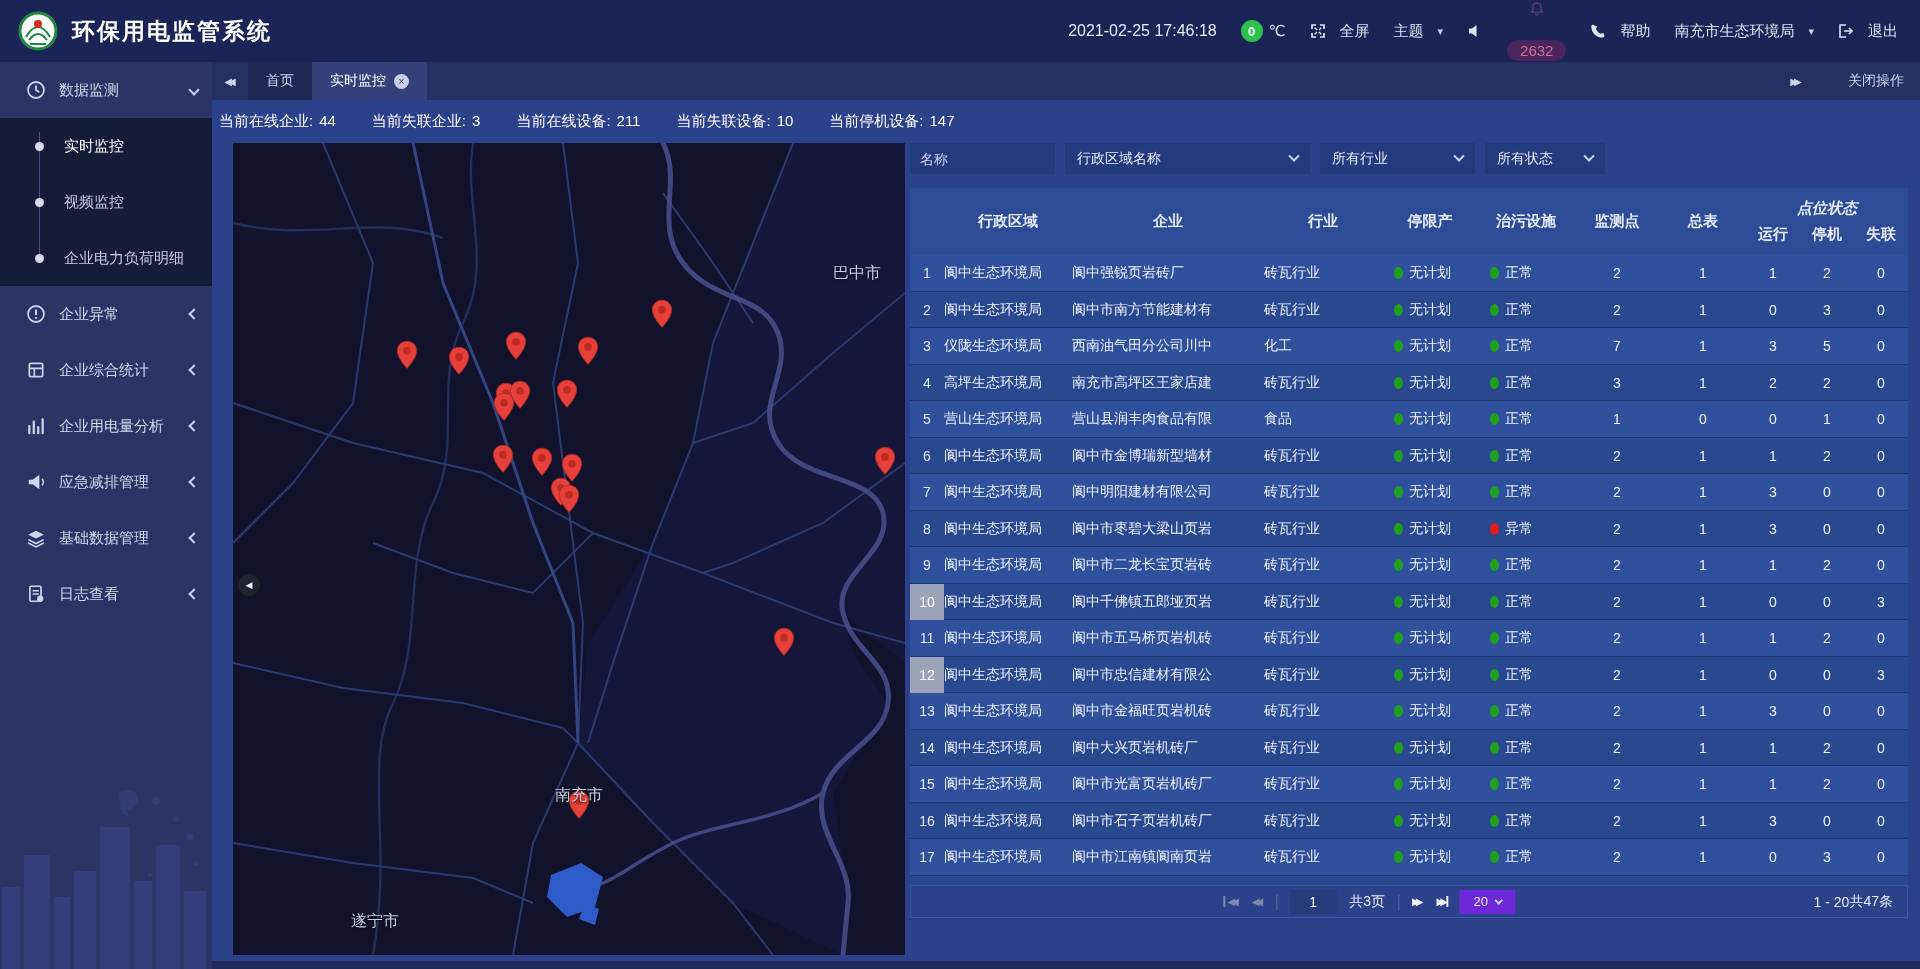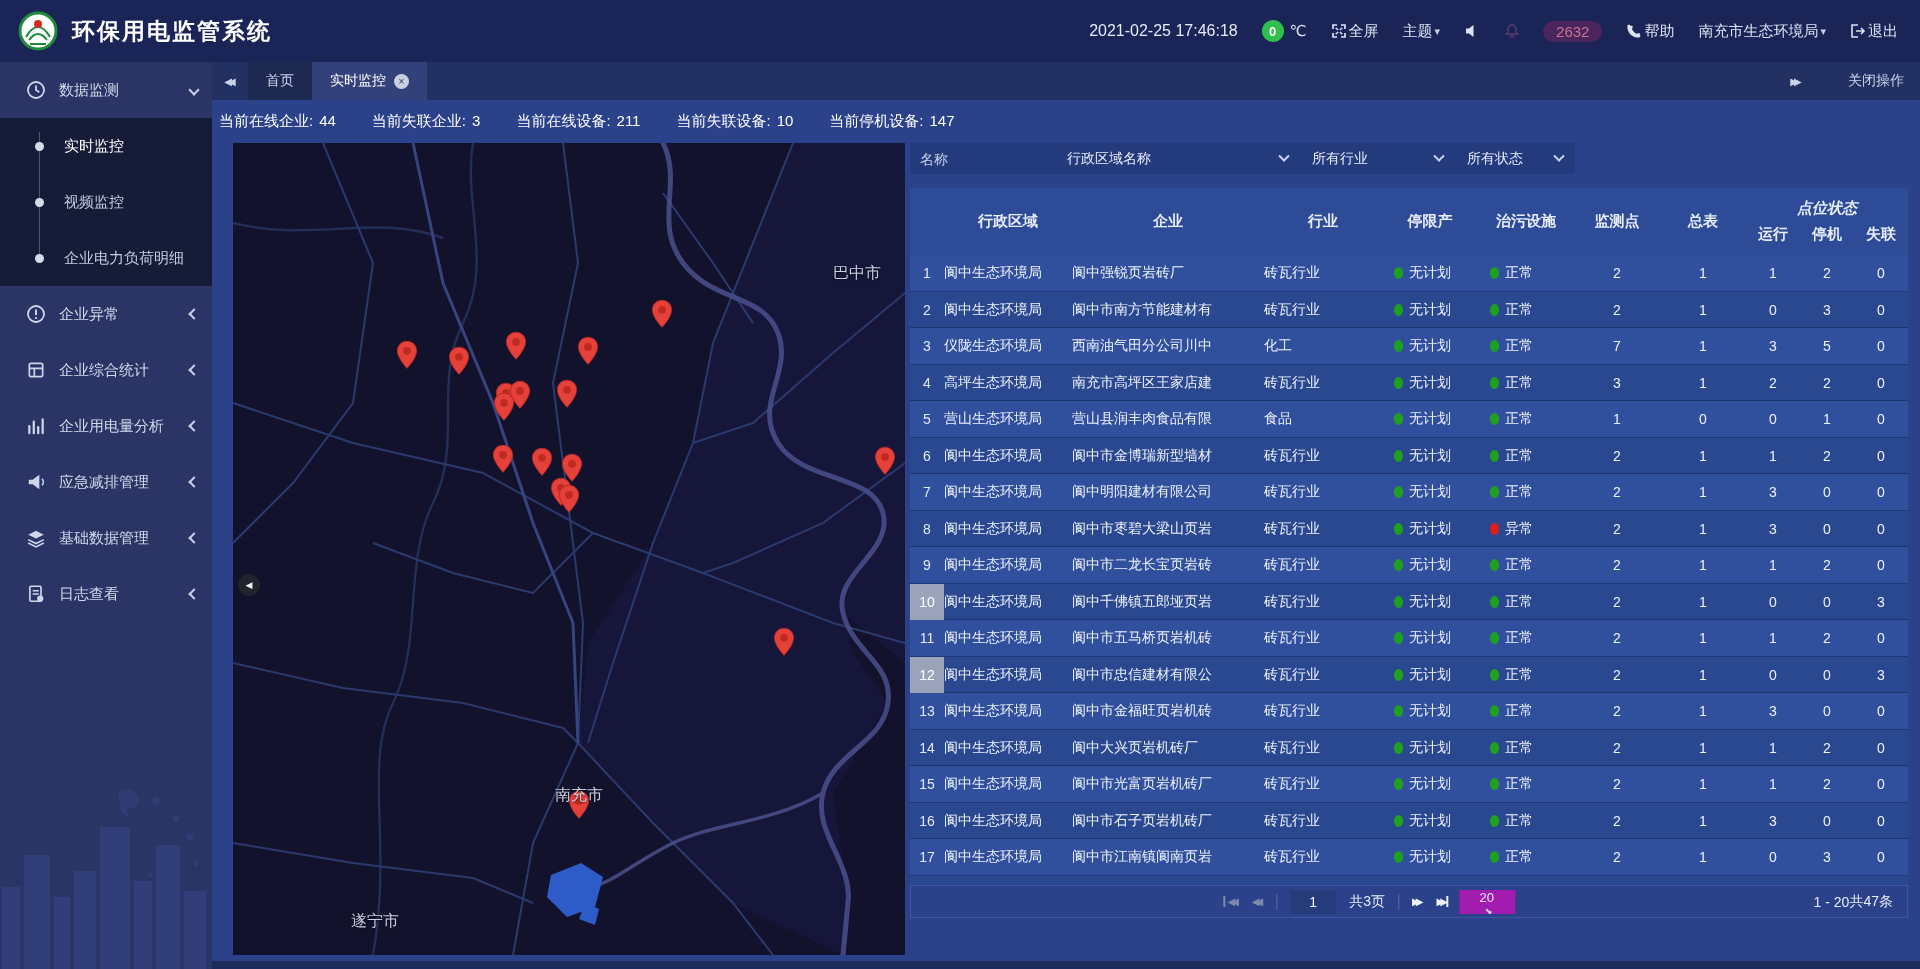--- a/index.html
+++ b/index.html
@@ -10,23 +10,23 @@
     background:#2b4189; font-family:"Liberation Sans","DejaVu Sans",sans-serif;
   }
   
   .topbar { position:absolute; top:0; left:0; right:0; height:62px; background:#1b2456; z-index:6; display:flex; align-items:center; }
   .logo { width:40px; height:40px; margin-left:18px; flex:none; }
   .app-title { color:#ffffff; font-size:23px; font-weight:bold; margin-left:14px; letter-spacing:2px; }
   .top-right { margin-left:auto; display:flex; align-items:center; gap:24px; padding-right:22px; color:#dde3f2; font-size:15px; }
   .datetime { font-size:16px; color:#e6eaf6; }
   .temp-wrap { display:flex; align-items:center; gap:6px; }
   .temp-badge { width:22px; height:22px; border-radius:50%; background:#2ebf4d; color:#fff; font-size:13px; font-weight:bold; display:flex; align-items:center; justify-content:center; }
-  .top-item { display:flex; align-items:center; gap:2px; cursor:pointer; white-space:nowrap; }
+  .top-item { display:flex; align-items:center; gap:14px; cursor:pointer; white-space:nowrap; }
   .caret { font-size:11px; color:#c7cfe6; }
-  .notif-pill { display:flex; align-items:center; gap:23px; }
+  .notif-pill { display:flex; align-items:center; gap:23px;flex-direction:column; }
   .pill { background:rgba(196,44,108,.28); color:#cf6f95; border-radius:12px; padding:2px 13px; font-size:15px; }
   .ic16 { width:16px; height:16px; display:block; }
   
   .sidebar { position:absolute; top:62px; left:0; width:212px; bottom:0; background:#2a3566; z-index:5; overflow:hidden; }
   .sb-item { height:56px; display:flex; align-items:center; padding:0 14px 0 26px; color:#d3d8ea; font-size:15px; cursor:pointer; }
   .sb-ic { width:20px; height:20px; margin-right:13px; flex:none; }
   .sb-ic svg { width:20px; height:20px; display:block; }
   .sb-lab { white-space:nowrap; }
   .chev { margin-left:auto; width:8px; height:8px; border-right:2px solid #c9d0e6; border-bottom:2px solid #c9d0e6; flex:none; }
   .chev-l { transform:rotate(135deg); }
@@ -53,21 +53,21 @@
   .stat span { white-space:nowrap; }
   .stat .stat-v { margin-left:6px; }
   
   .map-panel { position:absolute; left:21px; top:43px; width:672px; height:812px; background:#12122c; overflow:hidden; }
   .map-svg { position:absolute; left:0; top:0; }
   .map-label { position:absolute; color:#c8cfe0; font-size:16px; text-shadow:0 1px 2px rgba(0,0,0,.6); white-space:nowrap; }
   .pin { position:absolute; width:22px; height:30px; }
   .map-collapse { position:absolute; left:5px; top:431px; width:22px; height:22px; border-radius:50%; background:#20242c; color:#eceff6; display:flex; align-items:center; justify-content:center; font-size:9px; z-index:3; cursor:pointer; }
   
   .right-panel { position:absolute; left:698px; top:43px; width:998px; height:775px; }
-  .filters { display:flex; height:31px; }
+  .filters { display:flex; gap:10px; height:31px; }
   .f-input { width:145px; height:31px; background:#233a7d; border:none; outline:none; color:#e7ebf7; font-size:14px; padding:0 10px; font-family:inherit; }
   .f-input::placeholder { color:#c9d1ea; opacity:1; }
   .f-select { height:31px; background:#233a7d; color:#e7ebf7; font-size:14px; padding:0 12px; display:flex; align-items:center; justify-content:space-between; cursor:pointer; }
   .f-select .schev { width:8px; height:8px; border-right:2px solid #cdd5ee; border-bottom:2px solid #cdd5ee; transform:rotate(45deg) translate(-2px,-2px); }
   .w-region { width:245px; } .w-industry { width:155px; } .w-status { width:120px; }
   .table-wrap { margin-top:14px; height:730px; position:relative; overflow:hidden; }
   .grid-cols { display:grid; grid-template-columns:34px 128px 192px 118px 96px 96px 86px 86px 54px 54px 54px; }
   .thead { height:67px; background:#2d4b97; color:#e6ecfa; font-weight:bold; font-size:15px; align-items:center; }
   .th { text-align:center; white-space:nowrap; }
   .th-group { grid-column:9 / 12; text-align:center; }
@@ -87,21 +87,21 @@
   .pager { position:absolute; left:0; right:0; bottom:0; height:33px; background:#2b4189; border:1px solid #3d56a6; color:#e8edf8; font-size:14px; z-index:2; }
   .pg-cluster { position:absolute; left:46%; top:0; bottom:0; transform:translateX(-50%); display:flex; align-items:center; gap:13px; }
   .pg-ic { font-size:10px; letter-spacing:-4px; padding-right:4px; cursor:pointer; display:flex; align-items:center; }
   .pg-dis { color:#7f89ad; }
   .pg-en { color:#eef2fa; }
   .bar-l { border-left:2px solid currentColor; padding-left:2px; }
   .bar-r { border-right:2px solid currentColor; padding-right:2px; margin-right:-2px; }
   .pg-div { width:1px; height:16px; background:#5b6aa0; }
   .pg-input { width:46px; height:24px; background:#253b7a; border:none; outline:none; color:#fff; text-align:center; font-size:14px; font-family:inherit; }
   .pg-label { white-space:nowrap; }
-  .pg-size { width:56px; height:24px; background:#a21caf; display:flex; align-items:center; justify-content:center; gap:6px; font-size:13px; cursor:pointer;flex-direction:column; }
+  .pg-size { width:56px; height:24px; background:#6d28d9; display:flex; align-items:center; justify-content:center; gap:6px; font-size:13px; cursor:pointer; }
   .pg-size .schev { width:6px; height:6px; border-right:2px solid #cdd5ee; border-bottom:2px solid #cdd5ee; transform:rotate(45deg) translateY(-2px); }
   .pg-range { position:absolute; right:14px; top:0; bottom:0; display:flex; align-items:center; white-space:nowrap; }
   .bottom-strip { position:absolute; left:0; right:0; bottom:0; height:8px; background:#1d2a5c; }
 </style>
 </head>
 <body>
 
 <div class="page">
 
   <div class="topbar">

